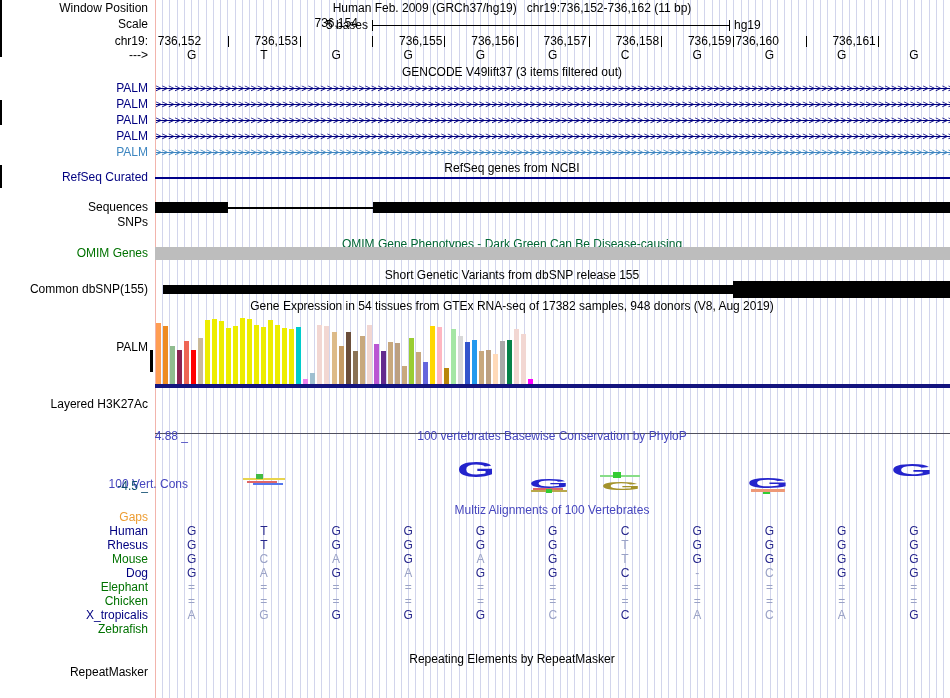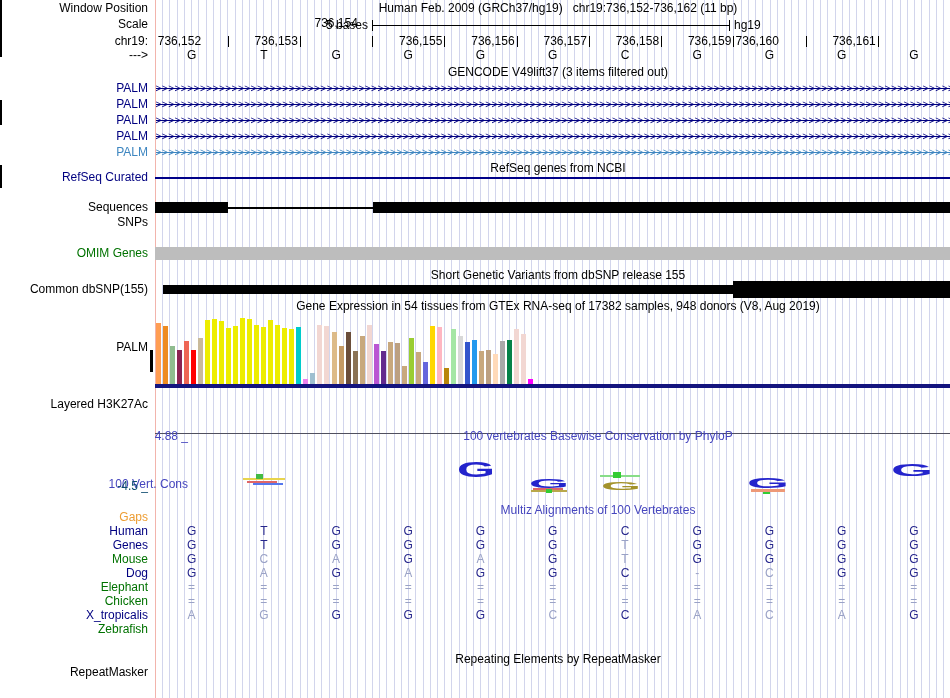--- a/index.html
+++ b/index.html
@@ -1,20 +1,20 @@
 <!DOCTYPE html>
 <html><head>
 <meta charset="utf-8">
 <style>
   html,body{margin:0;padding:0;background:#fff;}
   #canvas{position:relative;width:950px;height:698px;background:#fff;overflow:hidden;
           font-family:"Liberation Sans",sans-serif;font-size:12px;color:#000;}
   .abs{position:absolute;white-space:nowrap;}
   .lab{position:absolute;left:0;width:148px;text-align:right;white-space:nowrap;line-height:13px;}
-  .ttl{position:absolute;left:155px;width:714px;text-align:center;white-space:pre;line-height:13px;padding-left:46px;}
+  .ttl{position:absolute;left:155px;width:714px;text-align:center;white-space:pre;line-height:13px;}
   .c-black{color:#000;}
   .c-navy{color:#000080;}
   .c-blue{color:#4646BE;margin-left:40px;}
   .c-green{color:#007200;}
   .c-dgreen{color:#006633;}
   .c-orange{color:#ED9D33;}
   .c-red{color:#0c4a6e;}
   .gridlines{position:absolute;left:155px;top:0;width:795px;height:698px;
     background:repeating-linear-gradient(to right,#d2d5ec 0px,#d2d5ec 1px,transparent 1px,transparent 7.23px);}
   .pinkline{position:absolute;left:154.5px;top:0;width:1.5px;height:698px;background:#f2b4ac;}
@@ -50,20 +50,21 @@
   <div class="ttl c-black" style="top:162px">RefSeq genes from NCBI</div>
   <div class="lab c-navy" style="top:171px">RefSeq Curated</div>
   <div class="abs" style="left:155px;top:177px;width:795px;height:2px;background:#000088"></div>
 
   <div class="lab c-black" style="top:201px">Sequences</div>
   <div class="abs blk" style="left:155px;top:202px;width:73px;height:11px"></div>
   <div class="abs" style="left:228px;top:207px;width:145px;height:1.5px;background:#000"></div>
   <div class="abs blk" style="left:373px;top:202px;width:577px;height:11px"></div>
   <div class="lab c-black" style="top:216px">SNPs</div>
 
+  <div class="ttl c-dgreen" style="top:238px">OMIM Gene Phenotypes - Dark Green Can Be Disease-causing</div>
   <div class="lab c-green" style="top:247px">OMIM Genes</div>
   <div class="abs" style="left:155px;top:247px;width:795px;height:13px;background:#BDBDBD"></div>
 
   <div class="ttl c-black" style="top:269px">Short Genetic Variants from dbSNP release 155</div>
   <div class="lab c-black" style="top:283px">Common dbSNP(155)</div>
   <div class="abs blk" style="left:163px;top:285px;width:570px;height:9px"></div>
   <div class="abs blk" style="left:733px;top:281px;width:217px;height:17px"></div>
 
   <div class="ttl c-black" style="top:300px">Gene Expression in 54 tissues from GTEx RNA-seq of 17382 samples, 948 donors (V8, Aug 2019)</div>
   <div class="lab c-black" style="top:341px">PALM</div>
@@ -214,21 +215,21 @@
     <div class="abs mzl" style="left: 251.841px; top: 525px; width: 24px; color: rgb(38, 38, 140);">T</div>
     <div class="abs mzl" style="left: 324.068px; top: 525px; width: 24px; color: rgb(38, 38, 140);">G</div>
     <div class="abs mzl" style="left: 396.295px; top: 525px; width: 24px; color: rgb(38, 38, 140);">G</div>
     <div class="abs mzl" style="left: 468.523px; top: 525px; width: 24px; color: rgb(38, 38, 140);">G</div>
     <div class="abs mzl" style="left: 540.75px; top: 525px; width: 24px; color: rgb(38, 38, 140);">G</div>
     <div class="abs mzl" style="left: 612.977px; top: 525px; width: 24px; color: rgb(38, 38, 140);">C</div>
     <div class="abs mzl" style="left: 685.205px; top: 525px; width: 24px; color: rgb(38, 38, 140);">G</div>
     <div class="abs mzl" style="left: 757.432px; top: 525px; width: 24px; color: rgb(38, 38, 140);">G</div>
     <div class="abs mzl" style="left: 829.659px; top: 525px; width: 24px; color: rgb(38, 38, 140);">G</div>
     <div class="abs mzl" style="left: 901.886px; top: 525px; width: 24px; color: rgb(38, 38, 140);">G</div>
-    <div class="abs" style="left: 0px; top: 539px; width: 148px; text-align: right; color: rgb(0, 0, 128); line-height: 13px;">Genes</div>
+    <div class="abs" style="left: 0px; top: 539px; width: 148px; text-align: right; color: rgb(0, 0, 128); line-height: 13px;">Rhesus</div>
     <div class="abs mzl" style="left: 179.614px; top: 539px; width: 24px; color: rgb(38, 38, 140);">G</div>
     <div class="abs mzl" style="left: 251.841px; top: 539px; width: 24px; color: rgb(38, 38, 140);">T</div>
     <div class="abs mzl" style="left: 324.068px; top: 539px; width: 24px; color: rgb(38, 38, 140);">G</div>
     <div class="abs mzl" style="left: 396.295px; top: 539px; width: 24px; color: rgb(38, 38, 140);">G</div>
     <div class="abs mzl" style="left: 468.523px; top: 539px; width: 24px; color: rgb(38, 38, 140);">G</div>
     <div class="abs mzl" style="left: 540.75px; top: 539px; width: 24px; color: rgb(38, 38, 140);">G</div>
     <div class="abs mzl" style="left: 612.977px; top: 539px; width: 24px; color: rgb(154, 162, 198);">T</div>
     <div class="abs mzl" style="left: 685.205px; top: 539px; width: 24px; color: rgb(38, 38, 140);">G</div>
     <div class="abs mzl" style="left: 757.432px; top: 539px; width: 24px; color: rgb(38, 38, 140);">G</div>
     <div class="abs mzl" style="left: 829.659px; top: 539px; width: 24px; color: rgb(38, 38, 140);">G</div>

